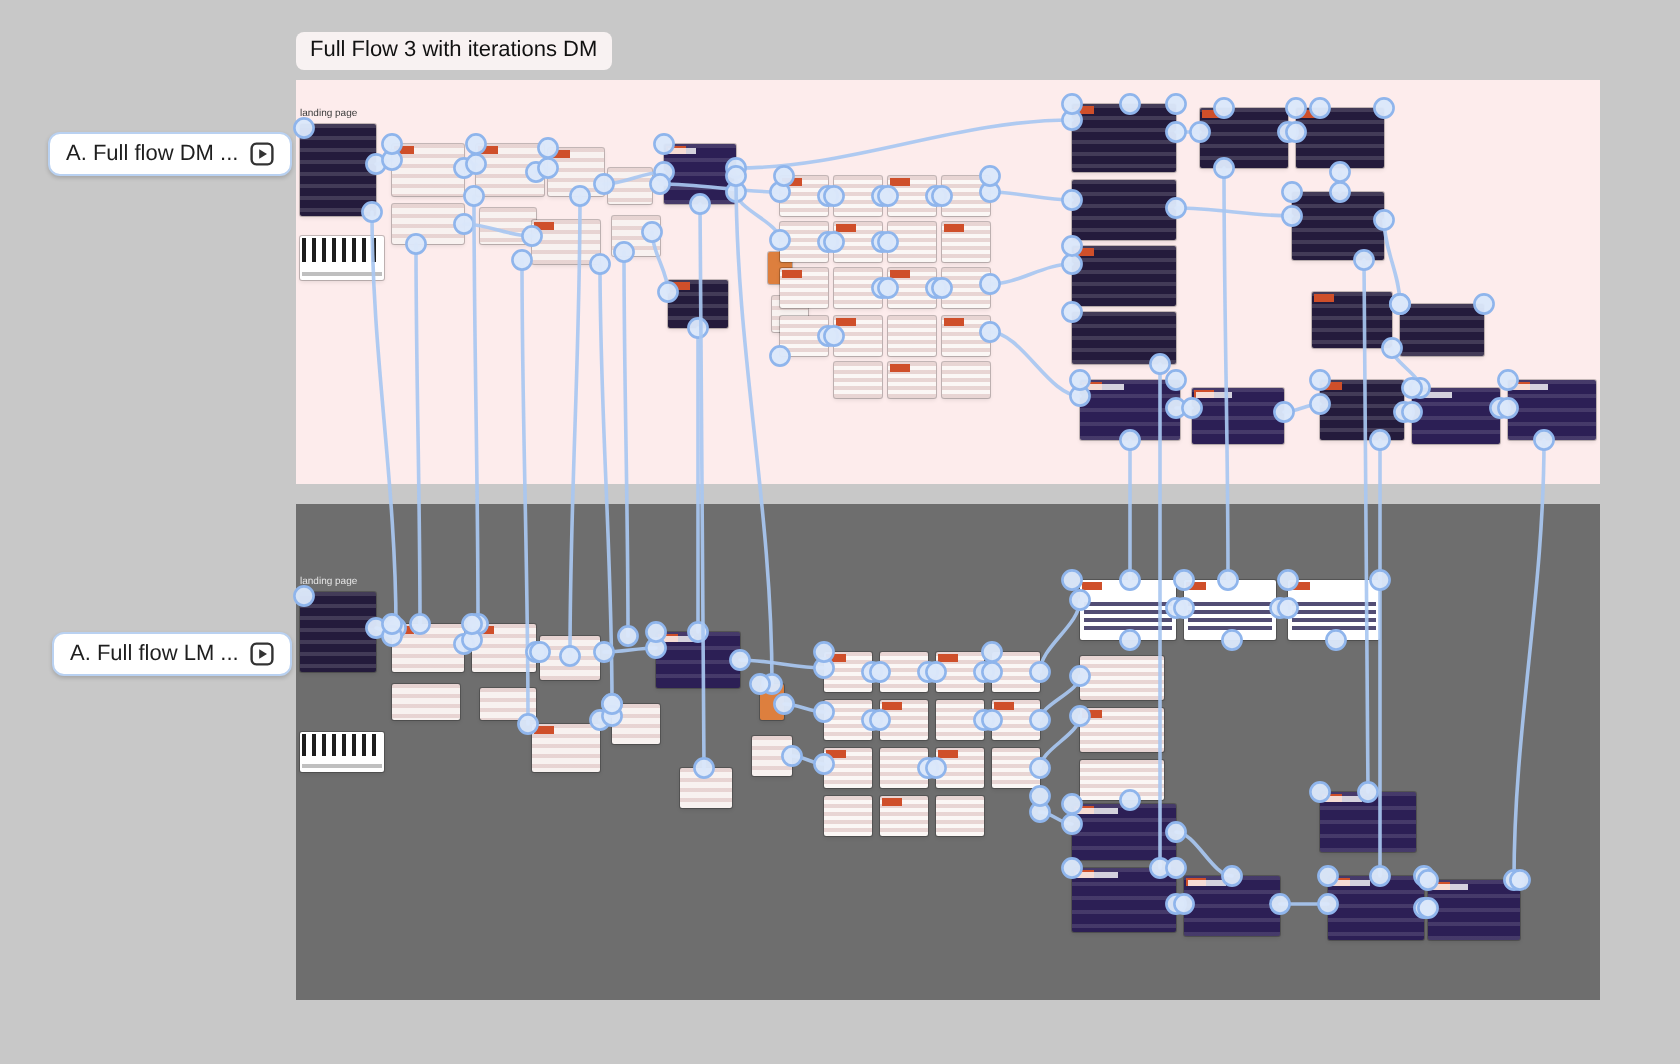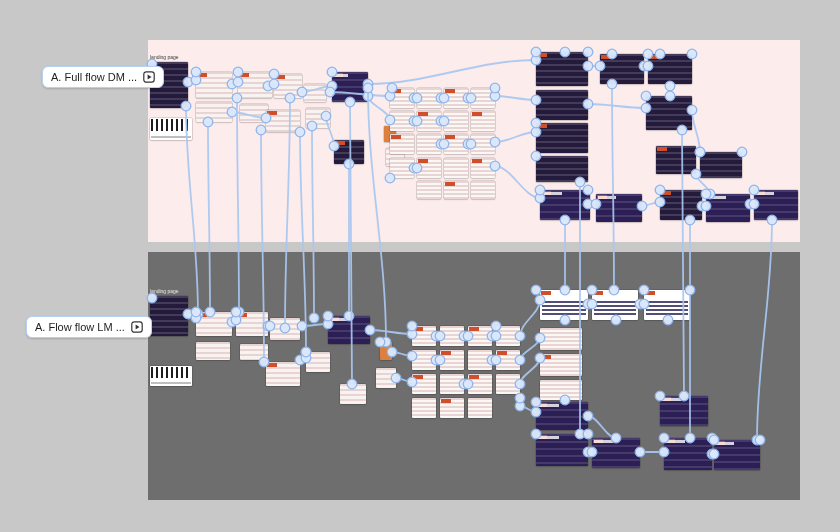--- a/index.html
+++ b/index.html
@@ -12,21 +12,21 @@
   .frame-lm{left:148px;top:252px;width:652px;height:248px;background:#6e6e6e;}
 
   .frame-title{position:absolute;z-index:6;font-size:11px;line-height:1;padding:4px 7px;border-radius:4px;white-space:nowrap;}
   .title-dm{left:148px;top:16px;background:#f8f2f2;color:#111;}
   .title-lm{left:148px;top:256px;background:rgba(92,92,92,.92);color:#ececec;}
 
   
   .flow-pill{position:absolute;z-index:7;display:flex;align-items:center;gap:6px;
              background:#ffffff;border:1px solid #b9d1f1;border-radius:6px;padding:4px 8px;
              font-size:11px;color:#1e1e1e;box-shadow:0 1px 2px rgba(0,0,0,.18);white-space:nowrap;}
-  .pill-dm{left:42px;top:66px;}
+  .pill-dm{left:24px;top:66px;}
   .pill-lm{left:26px;top:316px;}
   .play-icon{display:inline-flex;}
 
   
   #nodes{position:absolute;inset:0;z-index:2;}
   .node{position:absolute;box-shadow:0 0 0 .5px rgba(0,0,0,.22),0 1px 2px rgba(0,0,0,.10);border-radius:1px;}
 
   .k-screen,.k-screen-red{background:#f8f2f0;
     background-image:repeating-linear-gradient(180deg,rgba(165,92,92,.20) 0 2px,transparent 2px 5px);}
   .k-grid,.k-grid-red{background:#fbf7f5;
@@ -413,33 +413,34 @@
       <circle cx="306" cy="352" r="4.8" class="hdl"></circle>
       <circle cx="380" cy="342" r="4.8" class="hdl"></circle>
       <circle cx="536" cy="402" r="4.8" class="hdl"></circle>
       <circle cx="536" cy="434" r="4.8" class="hdl"></circle>
       <circle cx="660" cy="396" r="4.8" class="hdl"></circle>
       <circle cx="664" cy="438" r="4.8" class="hdl"></circle>
       <circle cx="714" cy="440" r="4.8" class="hdl"></circle>
       <circle cx="760" cy="440" r="4.8" class="hdl"></circle>
     </svg>
 
+  <div class="frame-title title-dm">Full Flow 3 with iterations DM</div>
 
   <div class="flow-pill pill-dm">
     <span class="pill-label">A. Full flow DM ...</span>
     <span class="play-icon">
       <svg width="12" height="12" viewBox="0 0 12 12">
         <rect x="0.8" y="0.8" width="10.4" height="10.4" rx="2.4" fill="none" stroke="#333" stroke-width="1.2"></rect>
         <path d="M4.6 3.6 L8.5 6 L4.6 8.4 Z" fill="#333"></path>
       </svg>
     </span>
   </div>
 
   <div class="flow-pill pill-lm">
-    <span class="pill-label">A. Flow flow LM ...</span>
+    <span class="pill-label">A. Full flow LM ...</span>
     <span class="play-icon">
       <svg width="12" height="12" viewBox="0 0 12 12">
         <rect x="0.8" y="0.8" width="10.4" height="10.4" rx="2.4" fill="none" stroke="#333" stroke-width="1.2"></rect>
         <path d="M4.6 3.6 L8.5 6 L4.6 8.4 Z" fill="#333"></path>
       </svg>
     </span>
   </div>
 
 </div>
 

